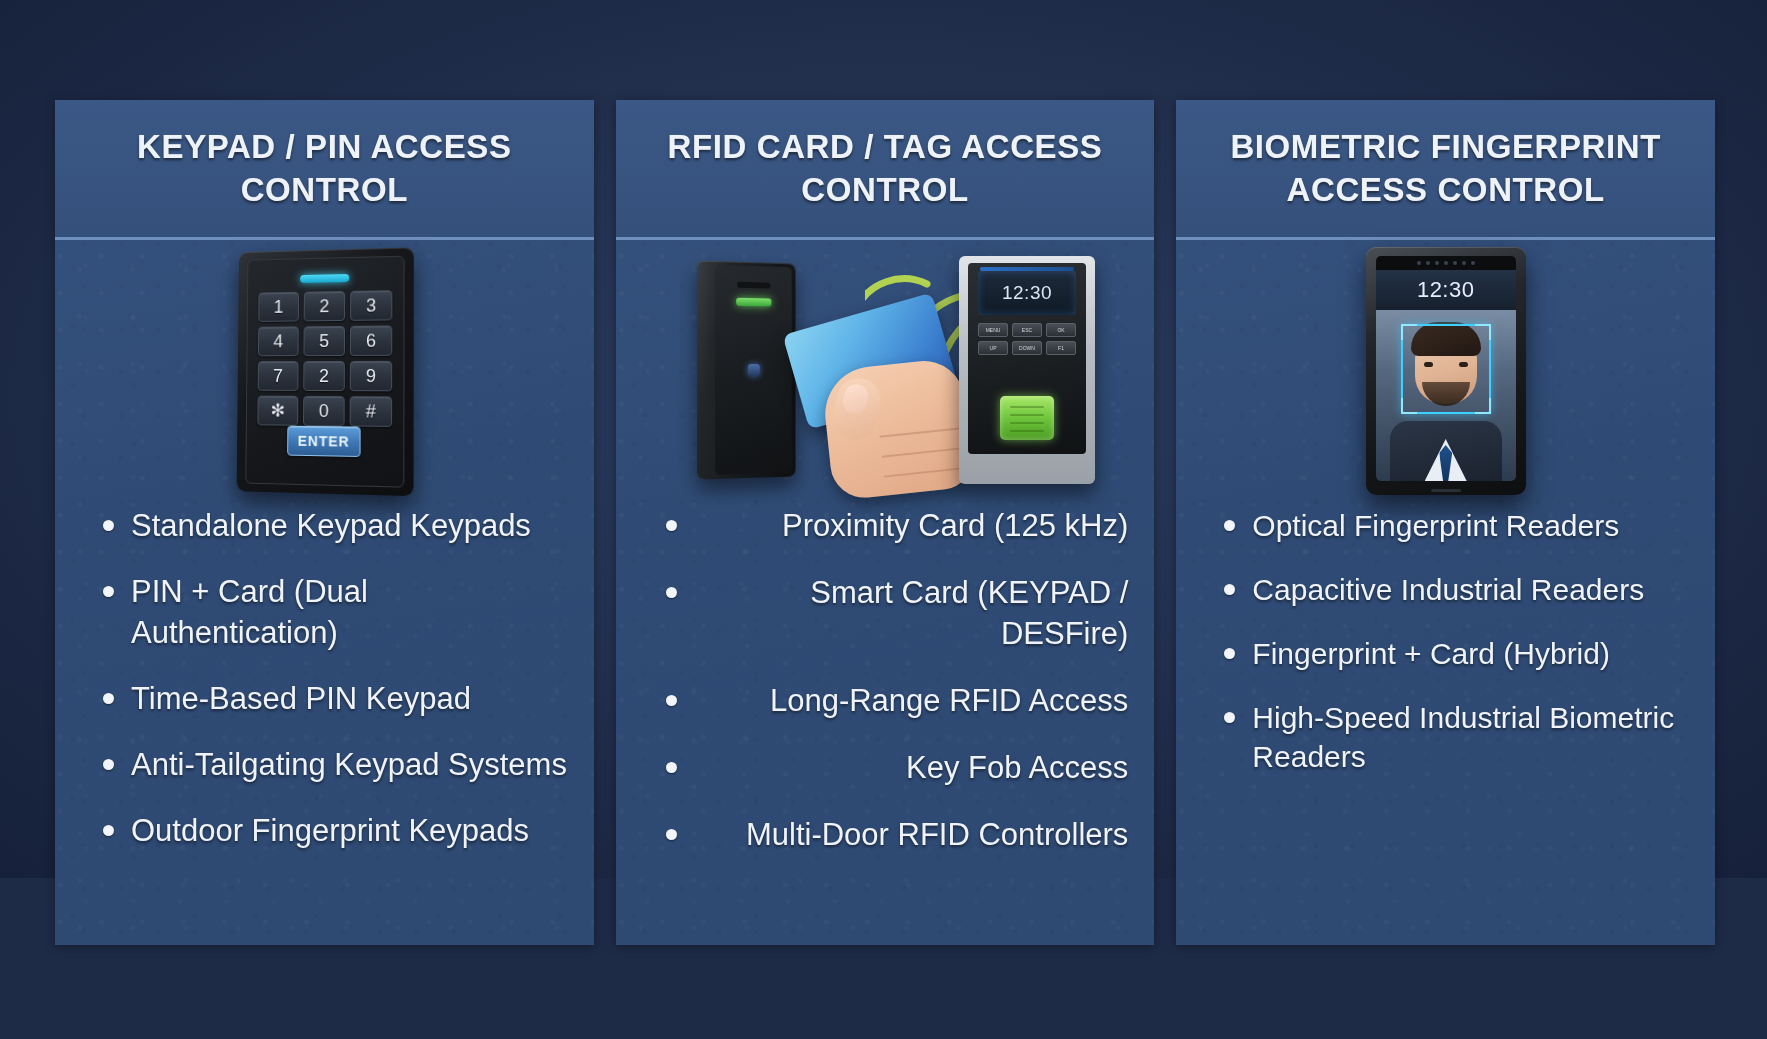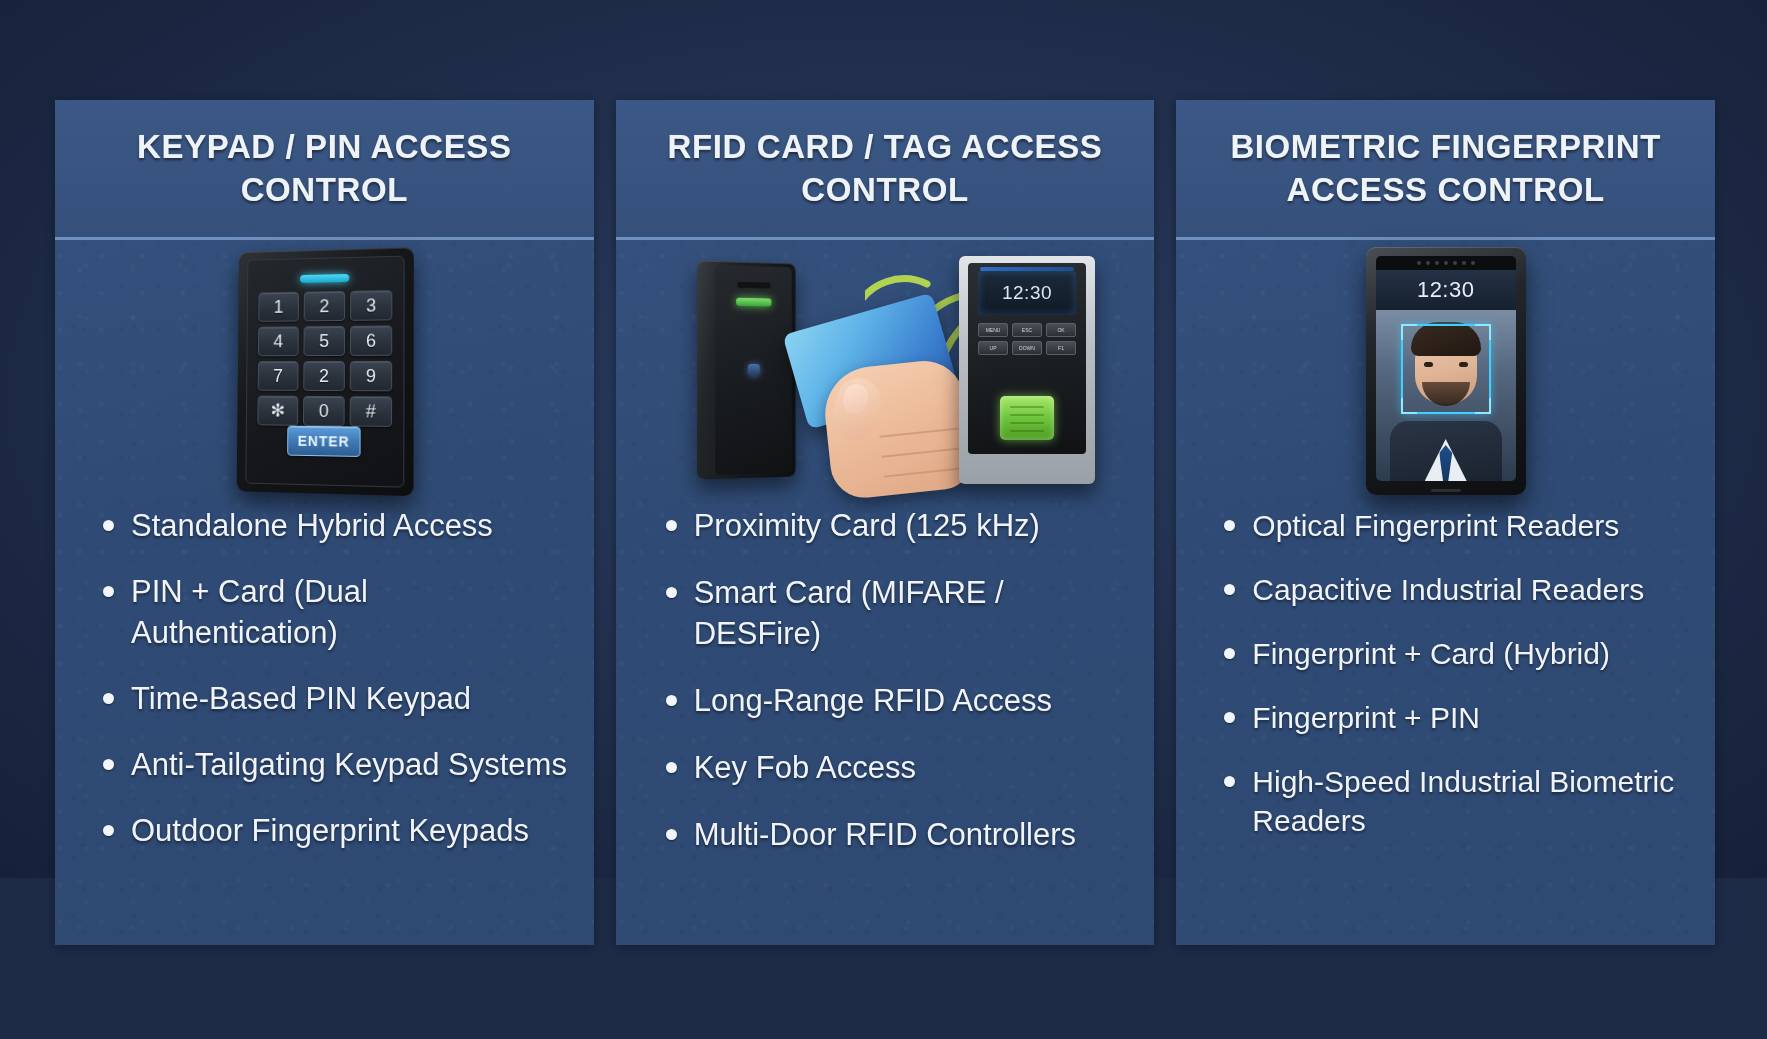--- a/index.html
+++ b/index.html
@@ -62,21 +62,21 @@
   .bullets li{
     position:relative;padding-left:36px;margin-bottom:26px;
     color:#f0f4fa;font-size:31px;line-height:1.30;
     text-shadow:0 2px 3px rgba(0,0,0,.5);
   }
   .bullets li::before{
     content:"";position:absolute;left:8px;top:14px;
     width:11px;height:11px;border-radius:50%;
     background:#f2f5fa;box-shadow:0 1px 2px rgba(0,0,0,.5);
   }
-  .c2 .bullets li{margin-bottom:27px;}
+  .c2 .bullets li{margin-bottom:27px;text-align:right;}
   .c3 .bullets li{margin-bottom:25px;font-size:30px;}
   .c1 .bullets{padding-left:40px;}
   .c2 .bullets{padding-left:42px;}
   .c3 .bullets{padding-left:40px;}
 
   
   .keypad{
     width:178px;height:244px;position:relative;
     transform:perspective(700px) rotateY(-9deg) rotateX(2deg);
   }
@@ -317,21 +317,21 @@
                 <div class="key">9</div>
                 <div class="key">✻</div>
                 <div class="key">0</div>
                 <div class="key">#</div>
               </div>
               <div class="enter">ENTER</div>
             </div>
           </div>
         </div>
         <ul class="bullets">
-          <li>Standalone Hybrid Access</li>
+          <li>Standalone Keypad Keypads</li>
           <li>PIN + Card (Dual Authentication)</li>
           <li>Time-Based PIN Keypad</li>
           <li>Anti-Tailgating Keypad Systems</li>
           <li>Outdoor Fingerprint Keypads</li>
         </ul>
       </div>
     </div>
 
     <div class="card c2">
       <div class="card-head">
@@ -385,21 +385,21 @@
                   <div class="ridge" style="top:26px"></div>
                   <div class="ridge" style="top:34px"></div>
                 </div>
               </div>
             </div>
 
           </div>
         </div>
         <ul class="bullets">
           <li>Proximity Card (125 kHz)</li>
-          <li>Smart Card (MIFARE / DESFire)</li>
+          <li>Smart Card (KEYPAD / DESFire)</li>
           <li>Long-Range RFID Access</li>
           <li>Key Fob Access</li>
           <li>Multi-Door RFID Controllers</li>
         </ul>
       </div>
     </div>
 
     <div class="card c3">
       <div class="card-head">
         <h2>BIOMETRIC FINGERPRINT ACCESS CONTROL</h2>
@@ -436,20 +436,19 @@
                 </div>
               </div>
             </div>
             <div class="homebar"></div>
           </div>
         </div>
         <ul class="bullets">
           <li>Optical Fingerprint Readers</li>
           <li>Capacitive Industrial Readers</li>
           <li>Fingerprint + Card (Hybrid)</li>
-          <li>Fingerprint + PIN</li>
           <li>High-Speed Industrial Biometric Readers</li>
         </ul>
       </div>
     </div>
 
   </div>
 </div>
 
 </body></html>

